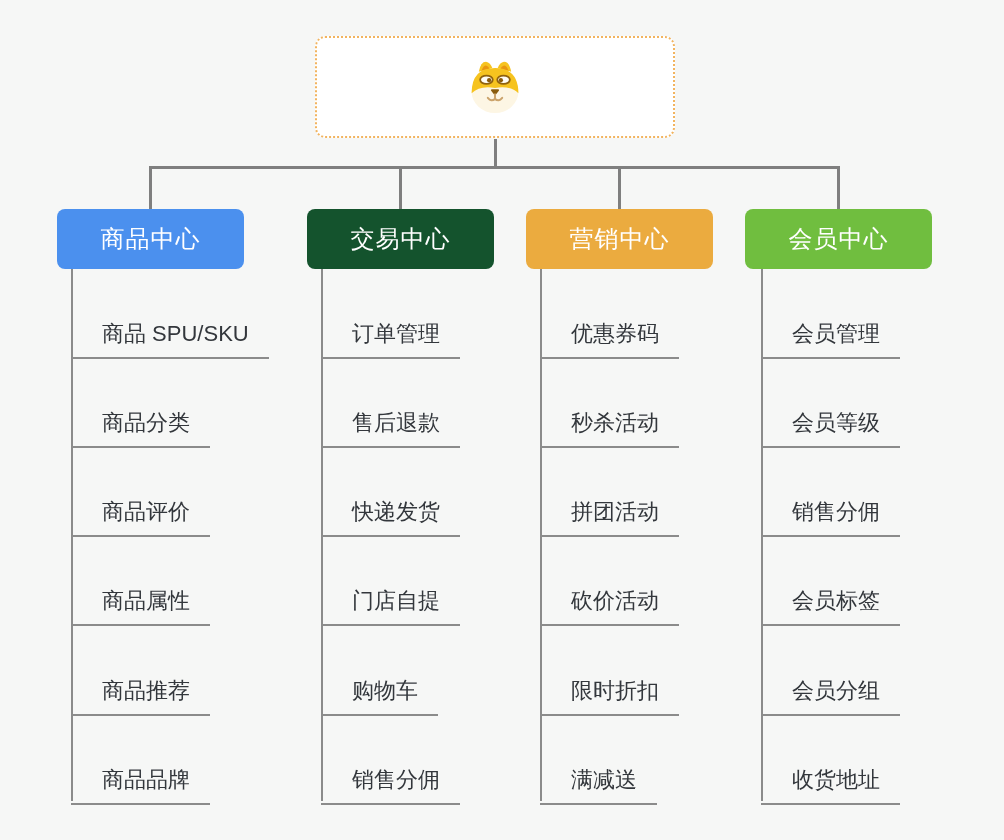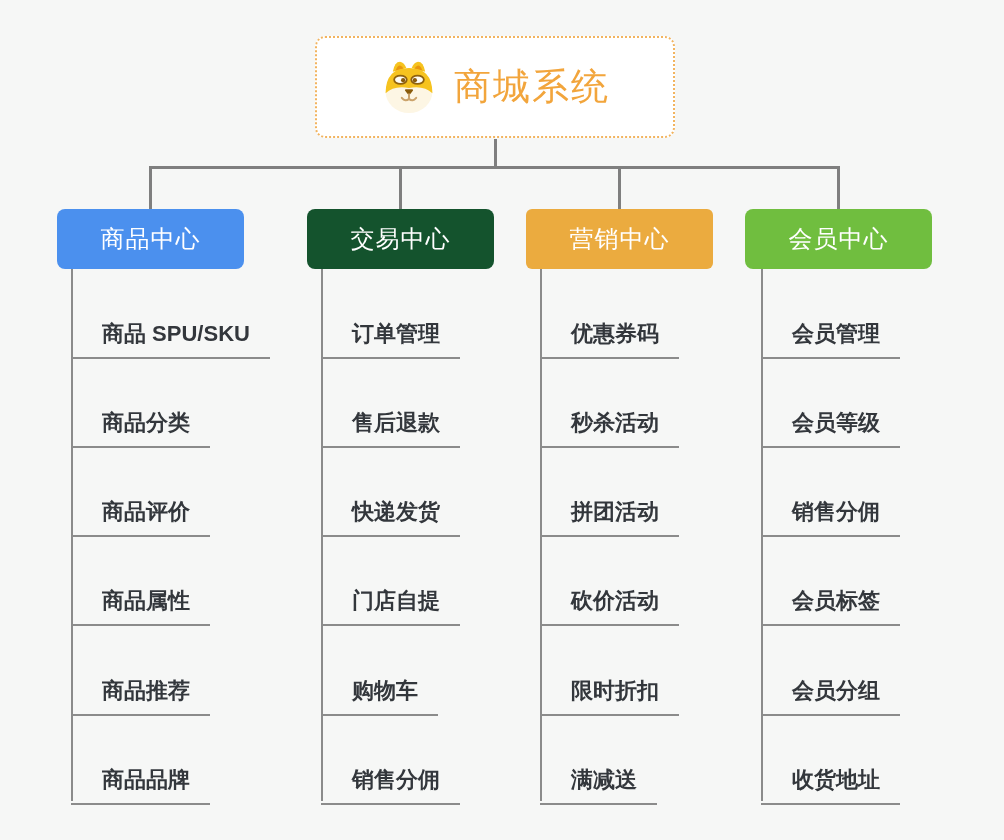--- a/index.html
+++ b/index.html
@@ -50,21 +50,20 @@
   .branch-header.b0{left:57px}.branch-header.b1{left:307px}
   .branch-header.b2{left:526px}.branch-header.b3{left:745px}
   
   .leaf{
     position:absolute;
     padding:13px 20px 8px 31px;
     border-bottom:2px solid var(--leafline,#8b8b8b);
     font-size:22px;color:#33373c;
     white-space:nowrap;
     cursor:pointer;
-    font-weight:bold;
   }
   .leaf.c0{left:71px}.leaf.c1{left:321px}.leaf.c2{left:540px}.leaf.c3{left:761px}
   .leaf.r0{top:306px}.leaf.r1{top:395px}.leaf.r2{top:484px}
   .leaf.r3{top:573px}.leaf.r4{top:663px}.leaf.r5{top:752px}
 </style>
 </head>
 <body>
 
 <div class="canvas">
 
@@ -87,30 +86,29 @@
       <path d="M17 12 Q19 6 22 6 Q25 7 26 10 Z" fill="#e9960f"></path>
       <path d="M47 12 Q45 6 42 6 Q39 7 38 10 Z" fill="#e9960f"></path>
       <path d="M6 37 Q6 9 32 9 Q58 9 58 37 Q49 28 32 31 Q15 28 6 37 Z" fill="#f6c31f"></path>
       <ellipse cx="22.5" cy="22" rx="7" ry="4.6" fill="#fffdf5" stroke="#8f620e" stroke-width="2"></ellipse>
       <ellipse cx="41.5" cy="22" rx="7" ry="4.6" fill="#fffdf5" stroke="#8f620e" stroke-width="2"></ellipse>
       <circle cx="25.5" cy="22.5" r="2.4" fill="#8a5c0c"></circle>
       <circle cx="38.5" cy="22.5" r="2.4" fill="#8a5c0c"></circle>
       <path d="M28.5 33.5 L35.5 33.5 L32 38 Z" fill="#8a5c0c" stroke="#8a5c0c" stroke-width="2" stroke-linejoin="round"></path>
       <path d="M32 38 L32 43 M24 42 Q28 47 32 43 Q36 47 40 42" stroke="#cba36b" stroke-width="2.2" fill="none" stroke-linecap="round"></path>
     </svg>
-    <span class="root-title">商城系统</span>
   </div>
 
   <div class="branch-header b0" style="background: rgb(75, 144, 238);">
     <span>商品中心</span>
   </div>
   <div class="branch-header b1" style="background: #14532d;">
     <span>交易中心</span>
   </div>
-  <div class="branch-header b2" style="background: rgb(235, 171, 63); border-radius: 6px;">
+  <div class="branch-header b2" style="background: rgb(235, 171, 63);">
     <span>营销中心</span>
   </div>
   <div class="branch-header b3" style="background: rgb(112, 190, 63);">
     <span>会员中心</span>
   </div>
 
   <div class="leaf c0 r0">商品 SPU/SKU</div>
   <div class="leaf c0 r1">商品分类</div>
   <div class="leaf c0 r2">商品评价</div>
   <div class="leaf c0 r3">商品属性</div>

